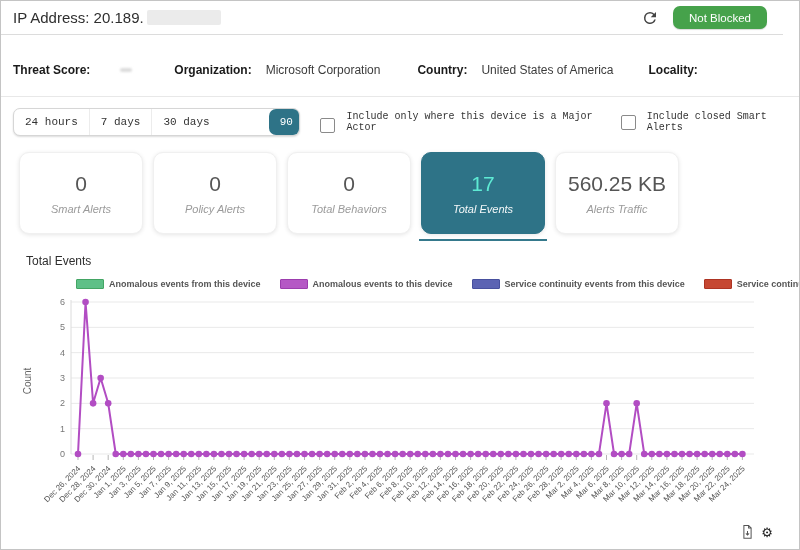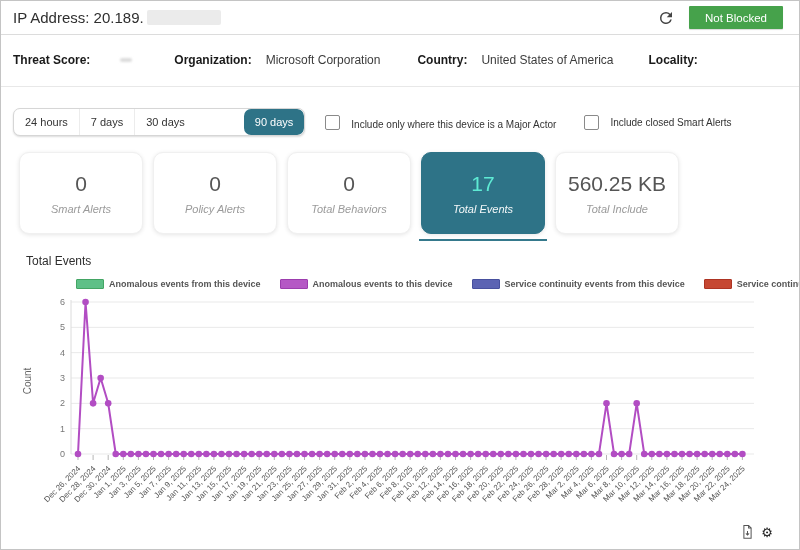--- a/index.html
+++ b/index.html
@@ -1,47 +1,47 @@
 <!DOCTYPE html>
 <html><head>
 <meta charset="utf-8">
 <style>
   * { margin:0; padding:0; box-sizing:border-box; }
   body { font-family:"Liberation Sans","DejaVu Sans",sans-serif; background:#fff; }
   .page { position:relative; width:800px; height:550px; background:#fff;
           border:1px solid #c4c4c4; overflow:hidden; }
 
   
-  .header { position:absolute; top:0; left:0; right:0; height:34px;
+  .header { position:absolute; top:0; left:0; right:16px; height:34px;
             display:flex; align-items:center; padding:0 16px 0 12px;
             border-bottom:1px solid #dcdcdc; }
   .page-title { font-size:15px; color:#2f2f2f; }
   .redacted-ip { display:inline-block; width:74px; height:15px; background:#ebebeb;
                  border-radius:2px; margin-left:3px; vertical-align:-2px; filter:blur(0.6px); }
   .header-right { margin-left:auto; display:flex; align-items:center; gap:9px; }
   .refresh-btn { width:22px; height:22px; border:none; background:transparent; cursor:pointer;
                  display:flex; align-items:center; justify-content:center; margin-right:3px; }
-  .green-btn { height:23px; border:none; border-radius:1px; background:#46a24b; color:#fff;
+  .green-btn { height:23px; border:none; border-radius:7px; background:#46a24b; color:#fff;
                font-size:11.5px; font-weight:500; padding:0 16px; cursor:pointer;
                display:flex; align-items:center; gap:6px; font-family:inherit;
                box-shadow:0 1px 1px rgba(0,0,0,0.15); }
 
   
-  .info-row { position:absolute; top:33px; left:0; right:0; height:53px;
+  .info-row { position:absolute; top:43px; left:0; right:0; height:53px;
               display:flex; align-items:center; padding:0 12px;
               border-bottom:1px solid #e8e8e8; font-size:12px; }
   .info-label { font-weight:bold; color:#1a1a1a; }
   .info-value { color:#3c3c3c; margin-left:14px;text-align:right; }
   .info-group { display:flex; align-items:center; }
   .threat-dash { display:inline-block; width:12px; height:4px; background:#dcdcdc;
                  border-radius:2px; margin-left:30px; filter:blur(1px); }
 
   
   .controls-row { position:absolute; top:106px; left:12px; right:12px; height:30px;
-                  display:flex; align-items:center; }
+                  display:flex; align-items:center;font-family:Liberation Mono, monospace; }
   .range-group { display:inline-flex; border:1px solid #d6d6d6; border-radius:7px;
                  background:#fff; box-shadow:0 1px 2px rgba(0,0,0,0.14); overflow:hidden; }
   .range-tab { font-size:11px; color:#333; padding:7px 11px; cursor:pointer; white-space:nowrap; }
   .range-tab.selected { background:#2e7387; color:#fff; border-radius:7px;margin-left:48px; }
   .checkbox-group { display:flex; align-items:center; cursor:pointer; }
   .checkbox-group.first { margin-left:20px;align-items:flex-end; }
   .checkbox-group.second { margin-left:28px; }
   .checkbox-box { width:15px; height:15px; border:1.5px solid #8a8a8a; border-radius:2px;
                   background:#fff; margin-right:11px; flex:none; }
   .checkbox-label { font-size:10px; color:#333; }
@@ -140,21 +140,21 @@
       <div class="stat-card">
         <div class="value">0</div>
         <div class="label">Total Behaviors</div>
       </div>
       <div class="stat-card selected">
         <div class="value">17</div>
         <div class="label">Total Events</div>
       </div>
       <div class="stat-card">
         <div class="value">560.25 KB</div>
-        <div class="label">Total Include</div>
+        <div class="label">Alerts Traffic</div>
       </div>
     </div>
   <div class="card-underline"></div>
 
   <div class="chart-title">Total Events</div>
   <div class="legend-row" id="legend-row">
       <div class="legend-item">
         <span class="legend-swatch" style="background: rgb(94, 192, 135); border: 1px solid rgb(67, 165, 100);"></span>
         <span class="legend-label">Anomalous events from this device</span>
       </div>

